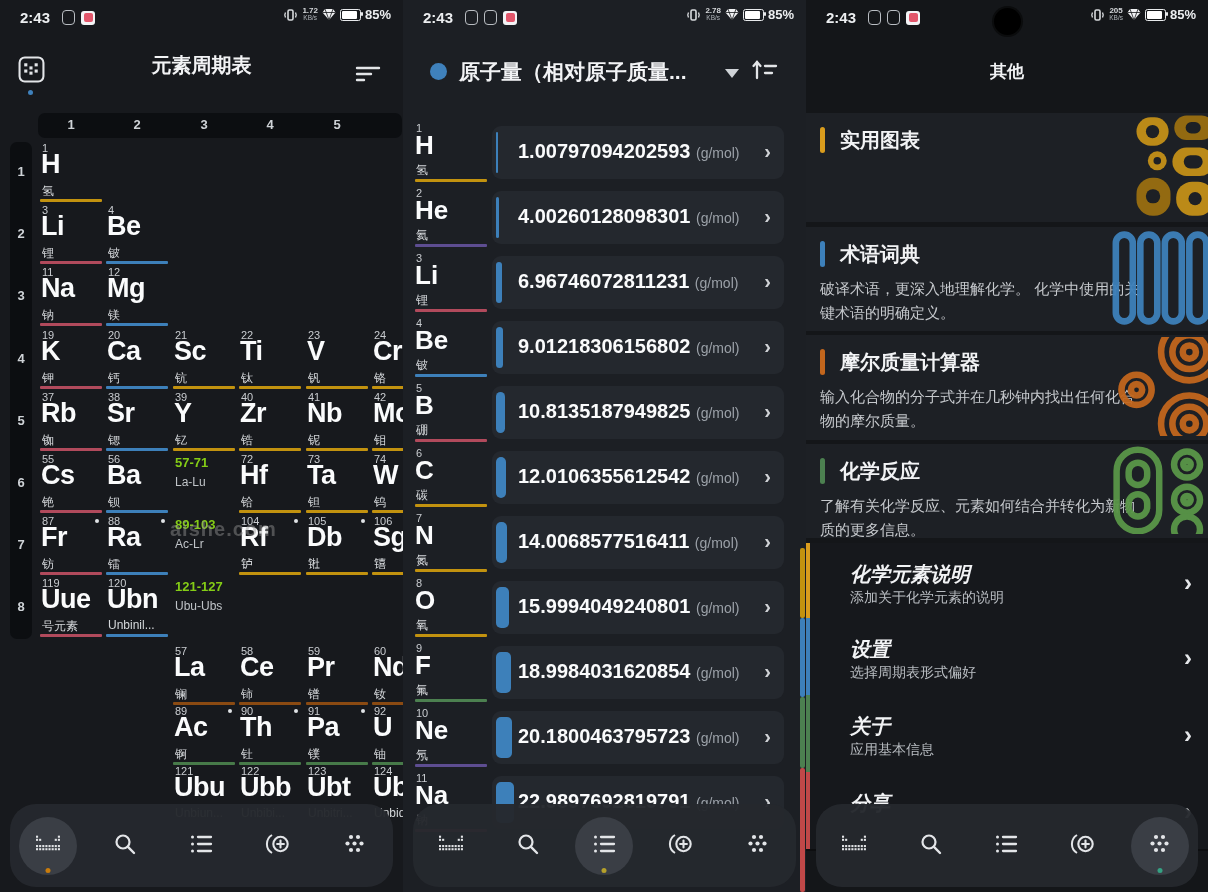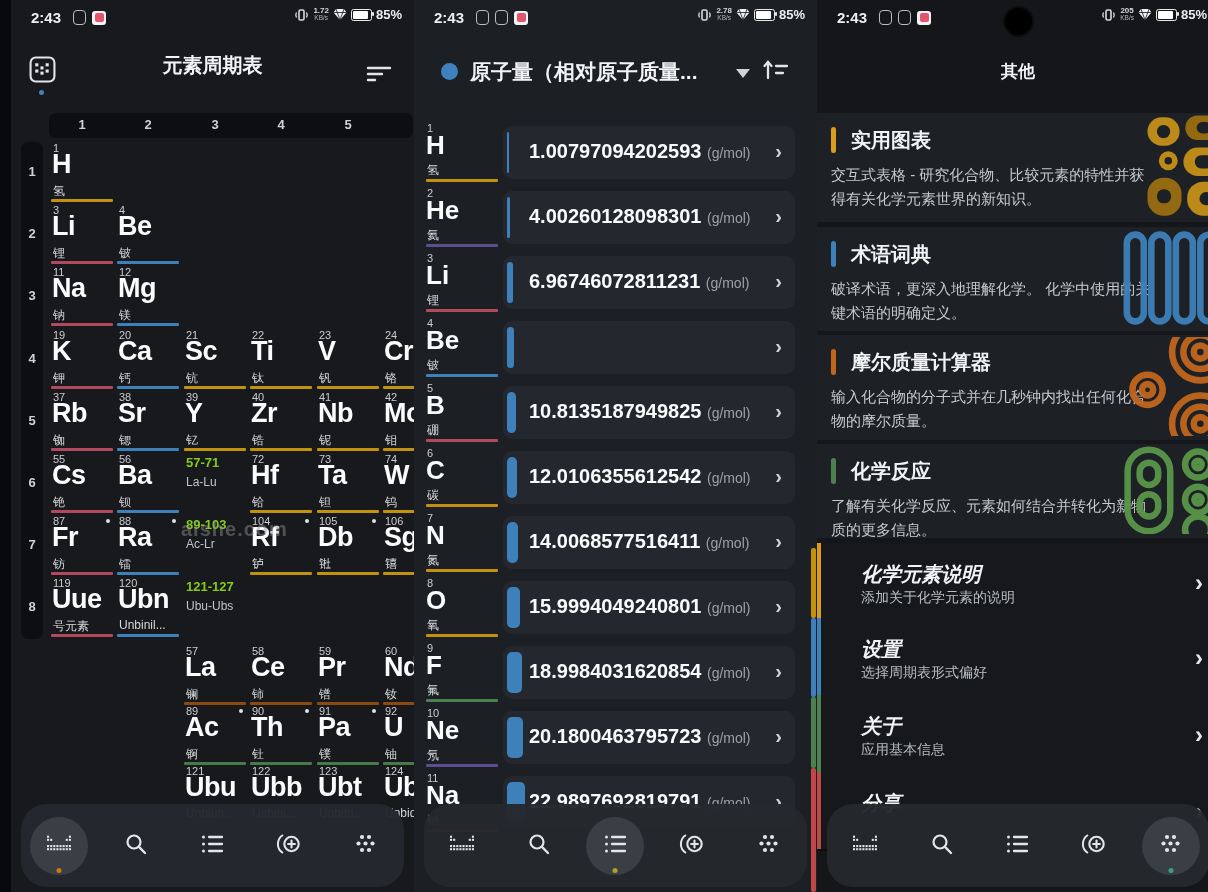--- a/index.html
+++ b/index.html
@@ -1,17 +1,17 @@
 <!DOCTYPE html>
 <html><head>
 <meta charset="utf-8">
 <style>
   html,body{margin:0;padding:0;background:#08090b;width:1208px;height:892px;overflow:hidden;
     font-family:"Liberation Sans","DejaVu Sans",sans-serif;-webkit-font-smoothing:antialiased;}
-  #app{position:relative;width:1025px;height:892px;margin-left:11px;}
+  #app{position:relative;width:1025px;height:892px;}
   .panel{position:absolute;top:0;height:892px;overflow:hidden;}
   #p-left{left:0;width:403px;background:#17191d;border-right:1px solid #000;}
   #p-mid{left:403px;width:403px;background:#1c1f24;border-right:1px solid #000;}
   #p-right{left:806px;width:402px;background:#141619;}
   
   .statusbar{position:absolute;top:0;left:0;right:0;height:36px;z-index:40;}
   .sb-time{position:absolute;left:20px;top:9px;font-size:15px;font-weight:700;color:#eceef0;}
   .sb-lefticons{position:absolute;left:62px;top:10px;display:flex;gap:6px;align-items:center;}
   .sb-badge{width:11px;height:13px;border:1.6px solid #b9bdc2;border-radius:4px;display:inline-block;}
   .sb-app{width:14px;height:14px;background:#f3f4f6;border-radius:3px;display:inline-block;position:relative;}
@@ -564,20 +564,21 @@
             <div class="mi-chev">›</div>
           </div>
         </div>
         <div class="mi" style="top:317px">
           <div class="mi-num">4</div>
           <div class="mi-sym">Be</div>
           <div class="mi-name">铍</div>
           <div class="mi-line" style="background:#3d80ba"></div>
           <div class="mi-card">
             <div class="mi-bar" style="width:7px"></div>
+            <div class="mi-val">9.01218306156802 <span class="mi-unit">(g/mol)</span></div>
             <div class="mi-chev">›</div>
           </div>
         </div>
         <div class="mi" style="top:382px">
           <div class="mi-num">5</div>
           <div class="mi-sym">B</div>
           <div class="mi-name">硼</div>
           <div class="mi-line" style="background:#b14a5c"></div>
           <div class="mi-card">
             <div class="mi-bar" style="width:9px"></div>
@@ -759,21 +760,20 @@
           </span>
           <span class="sb-pct">85%</span>
         </span>
       </div>
     <div class="punch"></div>
     <div class="rp-title">其他</div>
     <div id="rp-cards">
         <div class="rp-card" style="top:113px;height:109px">
           <div class="rp-card-bar" style="background:#d99c1d"></div>
           <div class="rp-card-title">实用图表</div>
-          <div class="rp-card-desc">交互式表格 - 研究化合物、比较元素的特性并获得有关化学元素世界的新知识。</div>
           <div class="rp-card-pattern"><svg width="104" height="103" viewBox="0 0 110 108">
               <rect x="28" y="2" width="34" height="30" rx="15" fill="#c49018"></rect>
               <rect x="38" y="10" width="14" height="14" rx="7" fill="#1d2025"></rect>
               <rect x="68" y="0" width="42" height="26" rx="13" fill="#9a6f10"></rect>
               <rect x="80" y="7" width="16" height="12" rx="6" fill="#1d2025"></rect>
               <circle cx="50" cy="48" r="10" fill="#c49018"></circle>
               <circle cx="50" cy="48" r="4" fill="#1d2025"></circle>
               <rect x="66" y="34" width="44" height="30" rx="15" fill="#c49018"></rect>
               <rect x="78" y="42" width="20" height="14" rx="7" fill="#1d2025"></rect>
               <rect x="28" y="66" width="36" height="40" rx="17" fill="#9a6f10"></rect>

